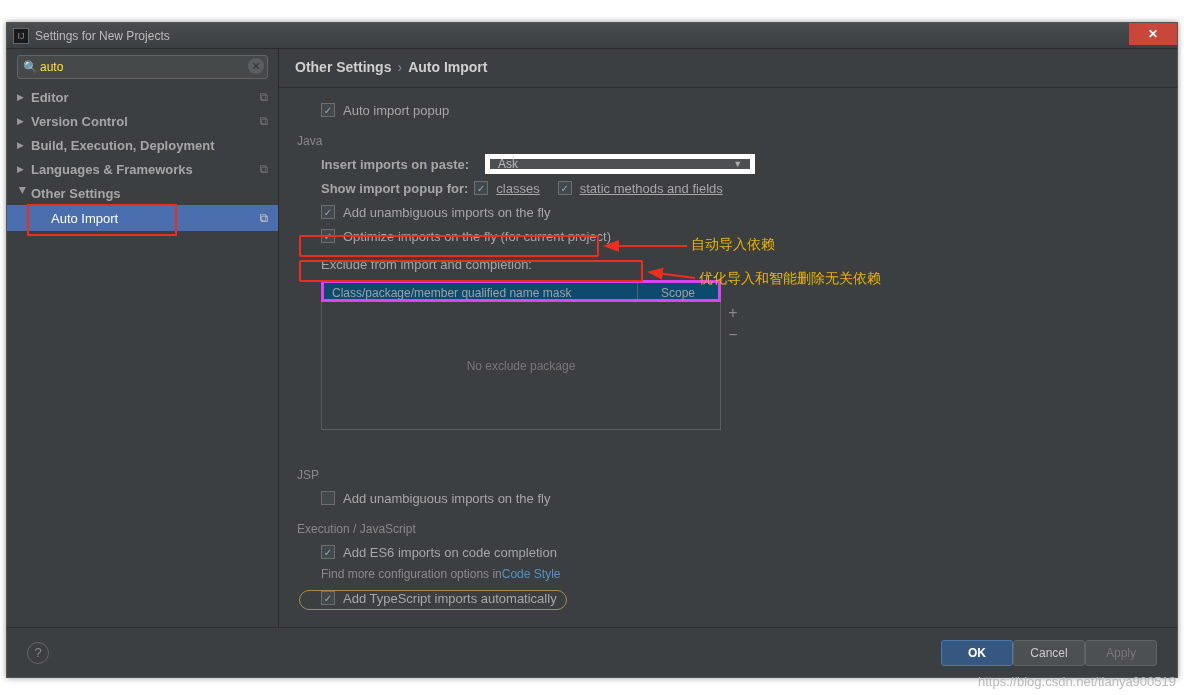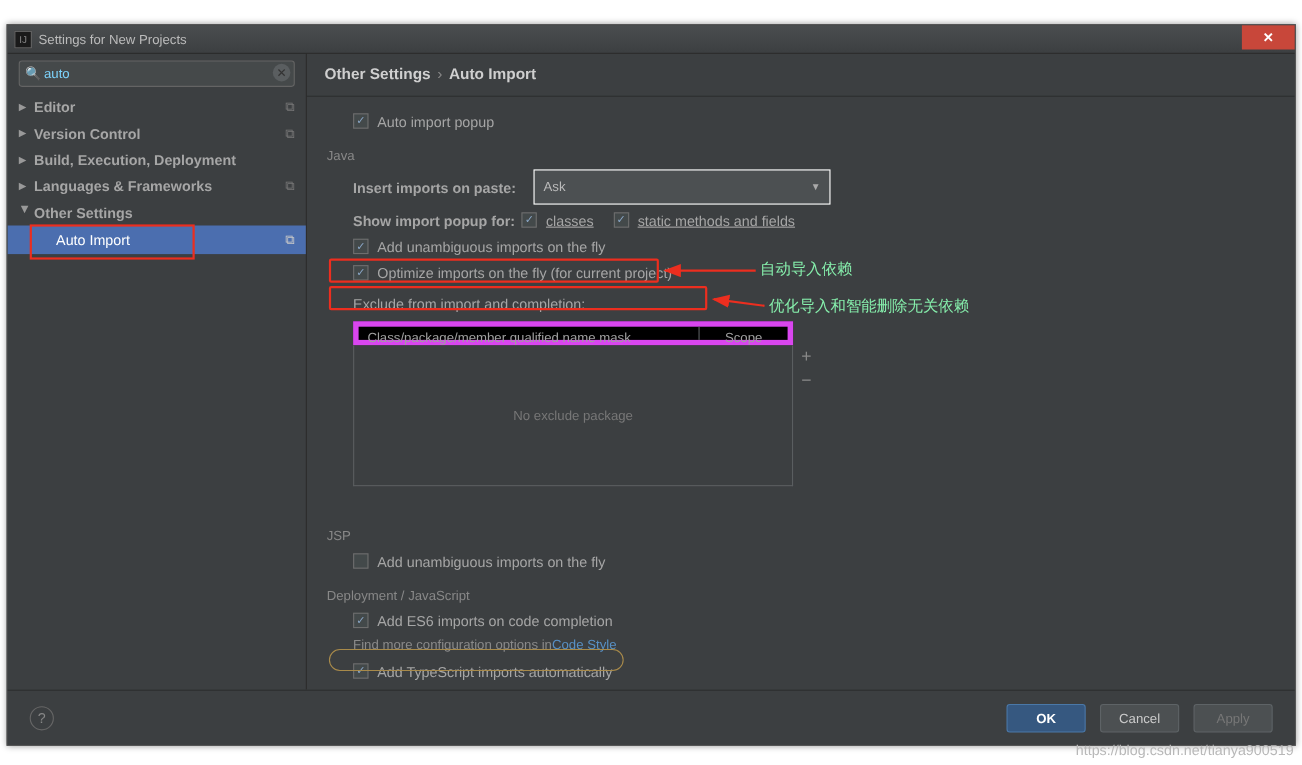--- a/index.html
+++ b/index.html
@@ -6,21 +6,21 @@
 body { background:#fff; width:1184px; height:695px; position:relative; overflow:hidden; }
 .window { position:absolute; left:6px; top:22px; width:1172px; height:656px; background:#3c3f41; border:1px solid #555; box-shadow:0 0 6px rgba(0,0,0,.4);}
 .titlebar { height:26px; background:linear-gradient(#4a4d4f,#3c3f41); display:flex; align-items:center; padding-left:6px; position:relative; border-bottom:1px solid #2b2b2b;}
 .titlebar .appicon{width:16px;height:16px;background:#1a1a1a;border:1px solid #666;margin-right:6px;display:flex;align-items:center;justify-content:center;font-size:9px;color:#888;}
 .titlebar .title{color:#bbb;font-size:12px;}
 .close-btn{position:absolute;right:0;top:0;width:48px;height:22px;background:#c8473a;color:#fff;display:flex;align-items:center;justify-content:center;font-size:12px;font-weight:bold;}
 .dlg-body{display:flex;height:calc(100% - 26px - 50px);}
 .sidebar{width:272px;background:#3c3f41;border-right:1px solid #2b2b2b;padding-top:6px;}
 .search-wrap{padding:0 10px 6px;}
 .search{position:relative;}
-.search input{width:100%;height:24px;background:#45494a;border:1px solid #646464;border-radius:3px;color:#7dd3fc;font-size:12px;padding:0 24px 0 22px;}
+.search input{width:100%;height:24px;background:#45494a;border:1px solid #646464;border-radius:3px;color:#fde047;font-size:12px;padding:0 24px 0 22px;}
 .search .mag{position:absolute;left:6px;top:5px;color:#888;font-size:12px;}
 .search .clr{position:absolute;right:4px;top:3px;width:16px;height:16px;border-radius:50%;background:#5a5e60;color:#333;font-size:11px;display:flex;align-items:center;justify-content:center;}
 .tree{font-size:13px;color:#bbb;}
 .tree-item{display:flex;align-items:center;height:24px;padding-left:10px;position:relative;}
 .tree-item .arrow{width:12px;color:#999;font-size:9px;margin-right:2px;}
 .tree-item .lbl{flex:1;font-weight:bold;}
 .tree-item .cfg{position:absolute;right:10px;color:#777;font-size:12px;}
 .tree-item.open .arrow{transform:rotate(90deg);display:inline-block;}
 .tree-sub{display:flex;align-items:center;height:26px;padding-left:44px;position:relative;color:#d8d8d8;}
 .tree-sub.selected{background:#4b6eaf;color:#fff;}
@@ -30,38 +30,38 @@
 .crumbs{padding:10px 16px 12px;color:#cfcfcf;font-size:14px;font-weight:bold;border-bottom:1px solid #2d2f30;}
 .crumbs .sep{color:#888;margin:0 6px;font-weight:normal;}
 .content{padding:8px 18px;color:#9a9a9a;font-size:13px;position:relative;}
 .section-title{color:#888;font-size:12px;margin:8px 0 6px;}
 .row{display:flex;align-items:center;margin:4px 0 4px 24px;min-height:20px;}
 .cb{width:14px;height:14px;border:1px solid #6e6e6e;margin-right:8px;display:flex;align-items:center;justify-content:center;font-size:10px;color:#8aa7c7;background:#43494a;flex-shrink:0;}
 .cb.unchecked{color:transparent;}
 .lbl{color:#a6a6a6;}
 .lbl.link{color:#5890c4;}
 .lbl.small{font-size:12px;color:#8a8a8a;}
-.select{width:270px;height:32px;background:#4c5052;border:1px solid #ffffff;color:#bbb;font-size:12px;padding:0 8px;display:flex;align-items:center;justify-content:space-between;margin-left:10px;}
+.select{width:270px;height:20px;background:#4c5052;border:5px solid #ffffff;color:#bbb;font-size:12px;padding:0 8px;display:flex;align-items:center;justify-content:space-between;margin-left:10px;}
 .select .caret{color:#aaa;font-size:9px;}
 .inline-lbl{color:#a6a6a6;margin-right:6px;font-weight:bold;}
 .table-wrap{margin:6px 0 0 24px;width:400px;}
-.table-head{display:flex;background:#000000;border:5px solid #d946ef;height:22px;font-size:12px;color:#a0a0a0;}
+.table-head{display:flex;background:#0c4a6e;border:3px solid #d946ef;height:22px;font-size:12px;color:#a0a0a0;}
 .th1{flex:1;padding:3px 8px;border-right:1px solid #5a5e60;}
 .th2{width:80px;padding:3px 8px;text-align:center;}
 .table-body{height:128px;border:1px solid #5a5e60;border-top:none;display:flex;align-items:center;justify-content:center;color:#777;font-size:12px;background:#3c3f41;position:relative;}
 .table-side{position:absolute;right:-24px;top:0;width:22px;display:flex;flex-direction:column;}
 .table-side .btn{height:22px;color:#888;font-size:16px;display:flex;align-items:center;justify-content:center;}
 .footer{position:absolute;bottom:0;left:0;right:0;height:50px;background:#3c3f41;border-top:1px solid #2d2f30;display:flex;align-items:center;padding:0 20px;}
 .help{width:22px;height:22px;border:1px solid #666;border-radius:50%;color:#888;display:flex;align-items:center;justify-content:center;font-size:13px;}
-.footer-btns{margin-left:auto;display:flex;gap:13px;}
+.footer-btns{margin-left:auto;display:flex;gap:0;}
 .fbtn{min-width:72px;height:26px;background:#4c5052;border:1px solid #5e6366;color:#ccc;font-size:12px;border-radius:3px;display:flex;align-items:center;justify-content:center;}
 .fbtn.primary{background:#365880;border-color:#4a78a8;color:#fff;font-weight:bold;}
 .fbtn.disabled{color:#777;}
 .redbox{position:absolute;border:2px solid #ec2e1f;border-radius:2px;pointer-events:none;}
-.annot{position:absolute;color:#86efac;font-size:14px;pointer-events:none;text-align:center;}
+.annot{position:absolute;color:#eab308;font-size:14px;pointer-events:none;text-align:center;}
 .arrow-svg{position:absolute;pointer-events:none;}
 .watermark{position:absolute;right:8px;bottom:6px;color:#b8b8b8;font-size:13px;}
 .ts-oval{position:absolute;border:1px solid #a88a4a;border-radius:10px;pointer-events:none;}
 </style>
 </head>
 <body>
 
 <div class="window">
   <div class="titlebar">
     <div class="appicon">IJ</div>
@@ -160,21 +160,21 @@
             </div>
           </div>
         </div>
 
         <div class="section-title" style="margin-top:38px;">JSP</div>
         <div class="row">
             <span class="cb unchecked">✓</span>
             <span class="lbl">Add unambiguous imports on the fly</span>
           </div>
 
-        <div class="section-title" style="margin-top:14px;">Deployment / JavaScript</div>
+        <div class="section-title" style="margin-top:14px;">Execution / JavaScript</div>
         <div class="row">
             <span class="cb">✓</span>
             <span class="lbl">Add ES6 imports on code completion</span>
           </div>
         <div class="row" style="margin-top:-2px;">
             <span class="lbl small">Find more configuration options in </span>
             <span class="lbl link" style="font-size:12px;">Code Style</span>
           </div>
         <div class="row">
             <span class="cb">✓</span>

